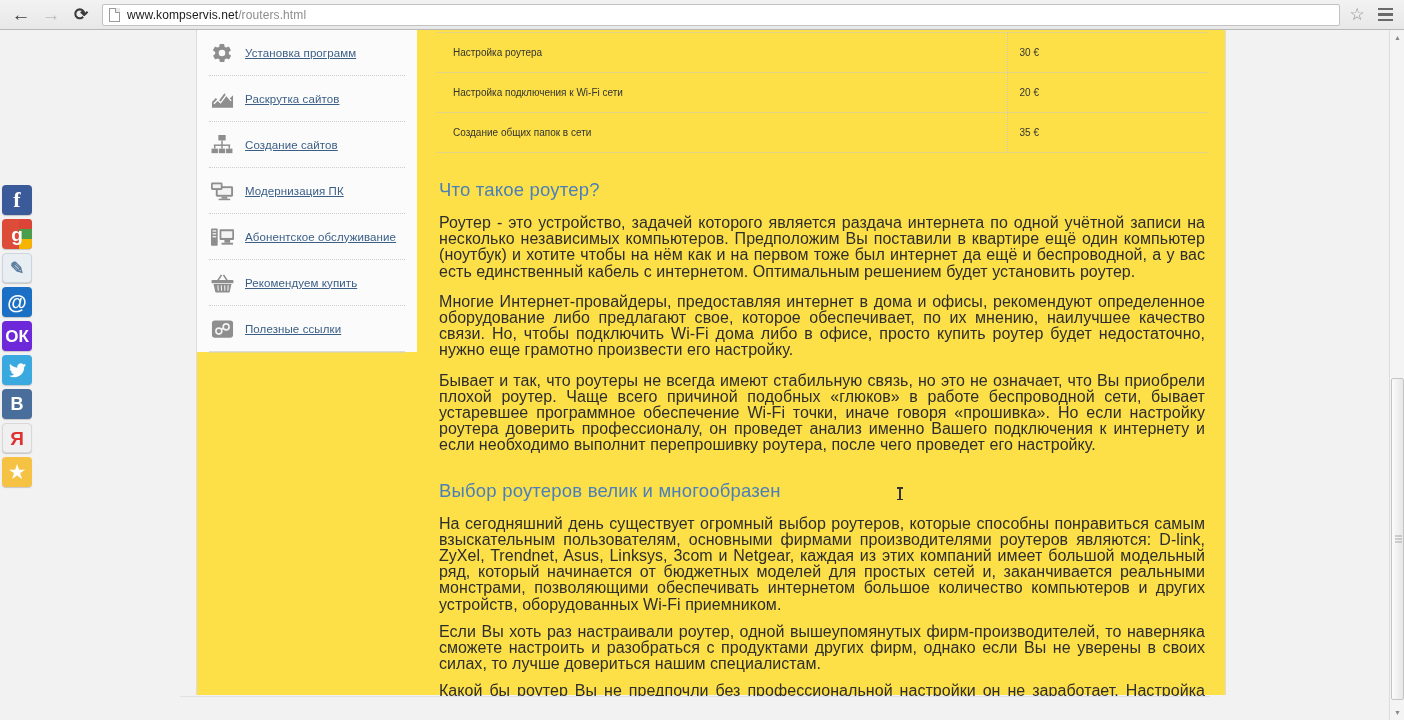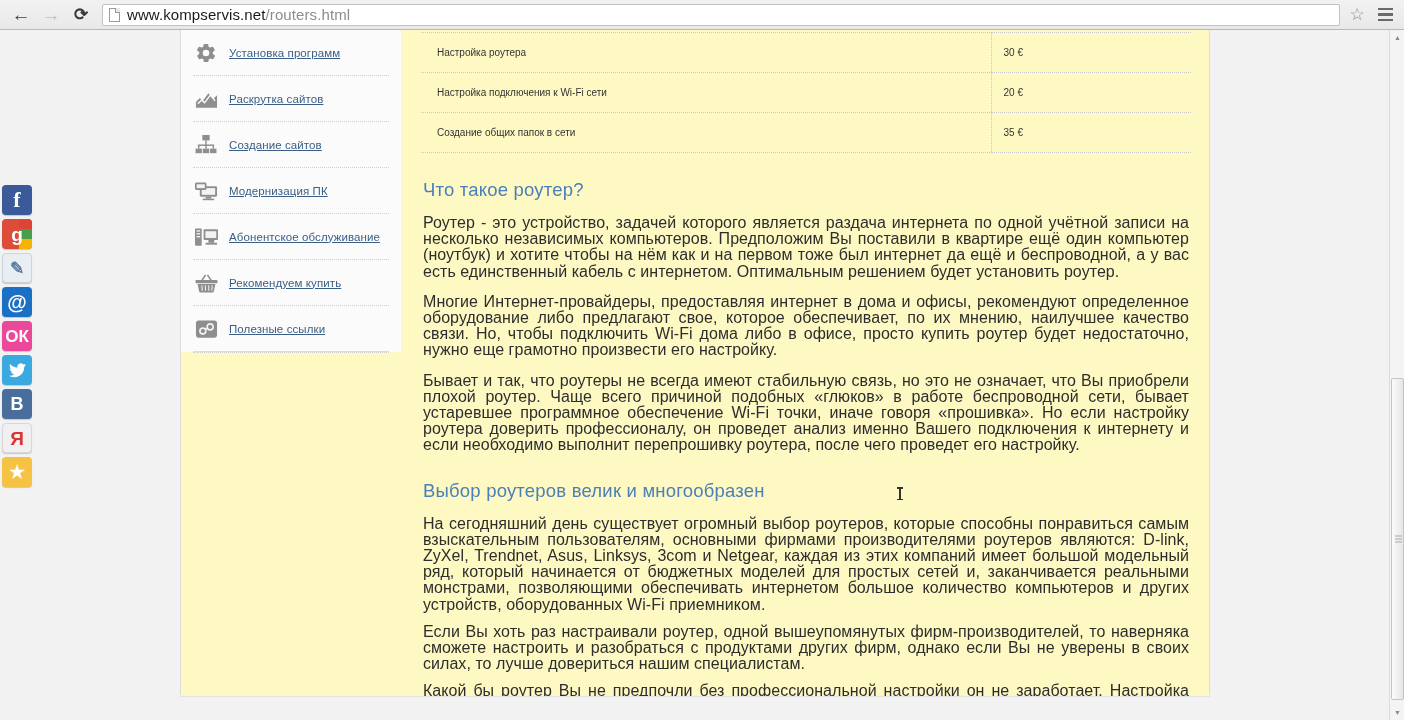--- a/index.html
+++ b/index.html
@@ -47,21 +47,21 @@
     flex: none;
   }
   #page-doc-icon::after {
     content:''; position: absolute; top: -1px; right: -1px;
     width: 4px; height: 4px;
     background: #e9e9e9;
     border-left: 1px solid #9a9a9a;
     border-bottom: 1px solid #9a9a9a;
   }
   #url-text {
-    font-size: 15px; color: #1a1a1a;
+    font-size: 12px; color: #1a1a1a;
     white-space: nowrap;
     letter-spacing: 0.1px;
   }
   #url-text .path { color: #8d8d8d; }
   #star-icon {
     width: 26px; height: 26px; flex: none;
     display: flex; align-items: center; justify-content: center;
     font-size: 17px; color: #8e8e8e;
   }
   #menu-icon {
@@ -101,38 +101,38 @@
     font-size: 19px;
     line-height: 1;
     box-shadow: 0 1px 1px rgba(0,0,0,.18);
     overflow: hidden;
     position: relative;
   }
   .si-fb { background: #3b5a9a; font-family: "Liberation Serif", serif; font-size: 22px; }
   .si-gp { background: #dd4b39; }
   .si-lj { background: #e9eef2; border: 1px solid #ccd5dd; color: #5b7da0; font-size: 17px; }
   .si-mail { background: #1b6fc4; font-size: 20px; }
-  .si-ok { background: #ec4899; font-size: 17px; }
+  .si-ok { background: #6d28d9; font-size: 17px; }
   .si-tw { background: #3aa9e0; font-size: 18px; }
   .si-vk { background: #4a6e9b; font-size: 18px; }
   .si-ya { background: #f0f0f0; border: 1px solid #d8d8d8; color: #d33; font-size: 19px; }
   .si-star { background: #f5c244; font-size: 18px; }
   
   .si-gp::before {
     content:''; position: absolute; right: 0; top: 0;
     width: 13px; height: 100%;
     background: linear-gradient(to bottom, #db4437 0 33%, #4a9d4a 33% 66%, #f4b400 66% 100%);
   }
   .si-gp span { position: relative; z-index: 2; }
 
   
   #site {
-    position: absolute; top: 0; left: 180px;
+    position: absolute; top: 0; left: 196px;
     width: 1030px; min-height: 665px;
-    background: #fef9c3;
+    background: #fde047;
     border-left: 1px solid #dcdcdc;
     border-right: 1px solid #dcdcdc;
   }
 
   
   #site-menu {
     position: absolute; top: 0; left: 0;
     width: 220px; padding: 0 12px;
     background: #fbfbfb;
   }

